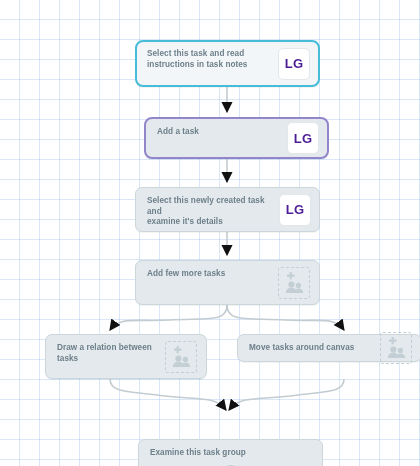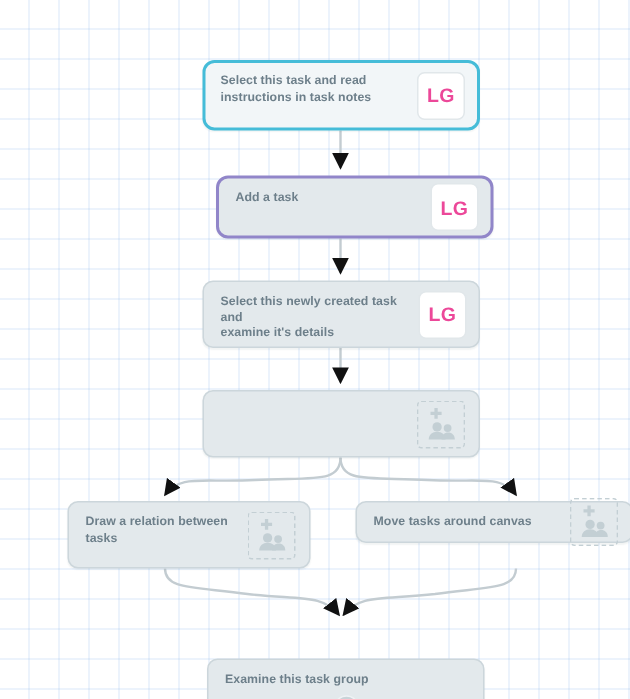--- a/index.html
+++ b/index.html
@@ -37,21 +37,21 @@
     font-weight:bold;
   }
   .card.sel-cyan .card-title{left:10px;top:7px;}
 
   
   .avatar{
     position:absolute;right:8px;top:50%;transform:translateY(-50%);
     width:30px;height:30px;border-radius:5px;
     background:#ffffff;border:1px solid #e1e7ea;
     display:flex;align-items:center;justify-content:center;
-    font-size:13px;font-weight:bold;color:#ec4899;letter-spacing:.3px;
+    font-size:13px;font-weight:bold;color:#4c1d95;letter-spacing:.3px;
   }
   
   .addppl{
     position:absolute;right:9px;top:50%;transform:translateY(-50%);
     width:30px;height:30px;border:1px dashed #c3cfd4;border-radius:3px;
   }
   .addppl svg{display:block;width:30px;height:30px;}
 
   
   .groupbar{
@@ -104,20 +104,21 @@
     <div class="avatar">LG</div>
   </div>
 
   <div class="card" style="left:135px;top:187px;width:185px;height:45px;">
     <div class="card-title">Select this newly created task and
 examine it's details</div>
     <div class="avatar">LG</div>
   </div>
 
   <div class="card" style="left:135px;top:260px;width:185px;height:45px;">
+    <div class="card-title">Add few more tasks</div>
     <div class="addppl">
       <svg viewBox="0 0 30 30" xmlns="http://www.w3.org/2000/svg">
         <path d="M8 6.5h2.6V4h2.2v2.5H15.4v2.2H12.8V11.2H10.6V8.7H8z" fill="#c3cfd4"></path>
         <circle cx="12.4" cy="16.6" r="3.1" fill="#c3cfd4"></circle>
         <circle cx="19.4" cy="17.4" r="2.6" fill="#c3cfd4"></circle>
         <path d="M6.8 25c0-3.2 2.5-5.2 5.6-5.2s5.6 2 5.6 5.2z" fill="#c3cfd4"></path>
         <path d="M15.4 25c0-2.8 1.9-4.6 4.4-4.6s4.4 1.8 4.4 4.6z" fill="#c3cfd4"></path>
       </svg>
     </div>
   </div>

